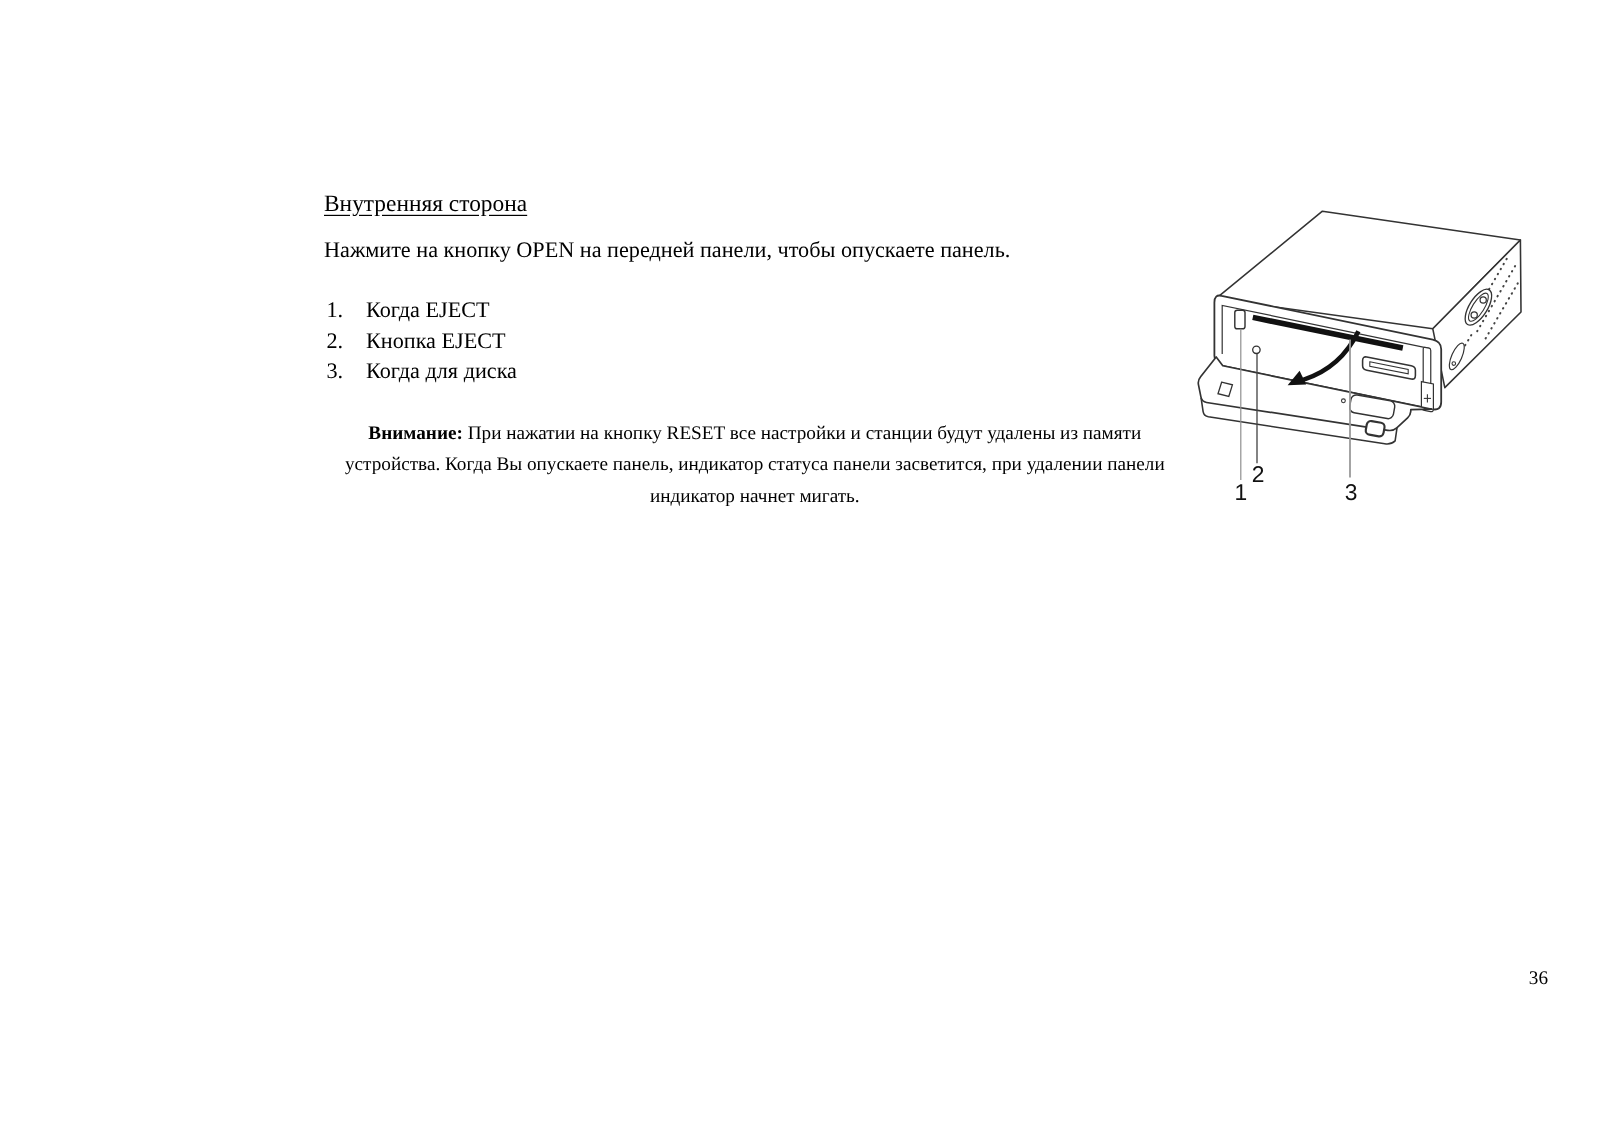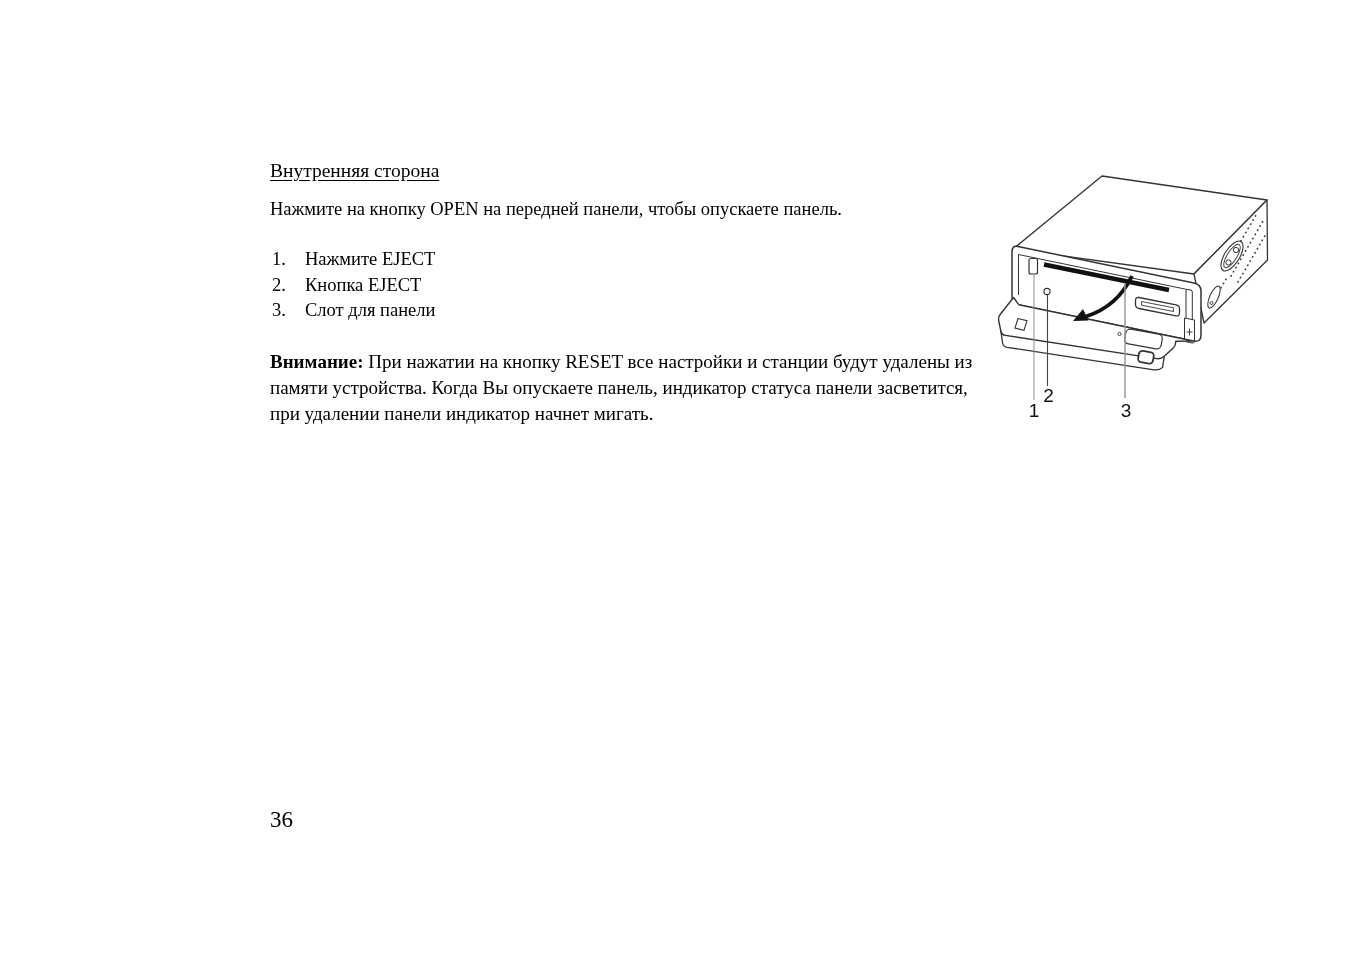--- a/index.html
+++ b/index.html
@@ -38,33 +38,33 @@
     font-size: 18.5px;
     line-height: 25.6px;
   }
   .parts .row { display: flex; }
   .parts .num { width: 33px; }
   .warning {
     position: absolute;
     left: 270px;
     top: 349px;
     width: 718px;
-    font-size: 19px;
+    font-size: 16px;
     line-height: 25.8px;
     margin: 0;
-    text-align: left;
+    text-align: center;
   }
   .warning b { font-weight: 700; }
   .pageno {
     position: absolute;
     left: 270px;
     top: 807px;
     width: 1020px;
-    text-align: left;
-    font-size: 23px;
+    text-align: right;
+    font-size: 16px;
   }
   .figure {
     position: absolute;
     left: 980px;
     top: 160px;
     width: 371px;
     height: 270px;
   }
   .figure text {
     font-family: "Liberation Sans", sans-serif;
@@ -78,29 +78,29 @@
 
 <div class="page">
 
   <h2 class="heading">Внутренняя сторона</h2>
 
   <p class="intro">Нажмите на кнопку OPEN на передней панели, чтобы опускаете панель.</p>
 
   <div class="parts">
     <div class="row">
       <span class="num">1.</span>
-      <span class="lbl">Нажмите EJECT</span>
+      <span class="lbl">Когда EJECT</span>
     </div>
     <div class="row">
       <span class="num">2.</span>
       <span class="lbl">Кнопка EJECT</span>
     </div>
     <div class="row">
       <span class="num">3.</span>
-      <span class="lbl">Слот для панели</span>
+      <span class="lbl">Когда для диска</span>
     </div>
   </div>
 
   <p class="warning"><b>Внимание:</b><span> При нажатии на кнопку RESET все настройки и станции будут удалены из памяти устройства. Когда Вы опускаете панель, индикатор статуса панели засветится, при удалении панели индикатор начнет мигать.</span></p>
 
   <svg class="figure" viewBox="0 0 371 270" xmlns="http://www.w3.org/2000/svg">
 
     <path d="M122,16 L287,40 L214,114 L33,89 Z" fill="#ffffff" stroke="#333333" stroke-width="1.3" stroke-linejoin="round"></path>
 
     <path d="M287,40 L287.5,100 L224,163 L214,114 Z" fill="#ffffff" stroke="#333333" stroke-width="1.3" stroke-linejoin="round"></path>

